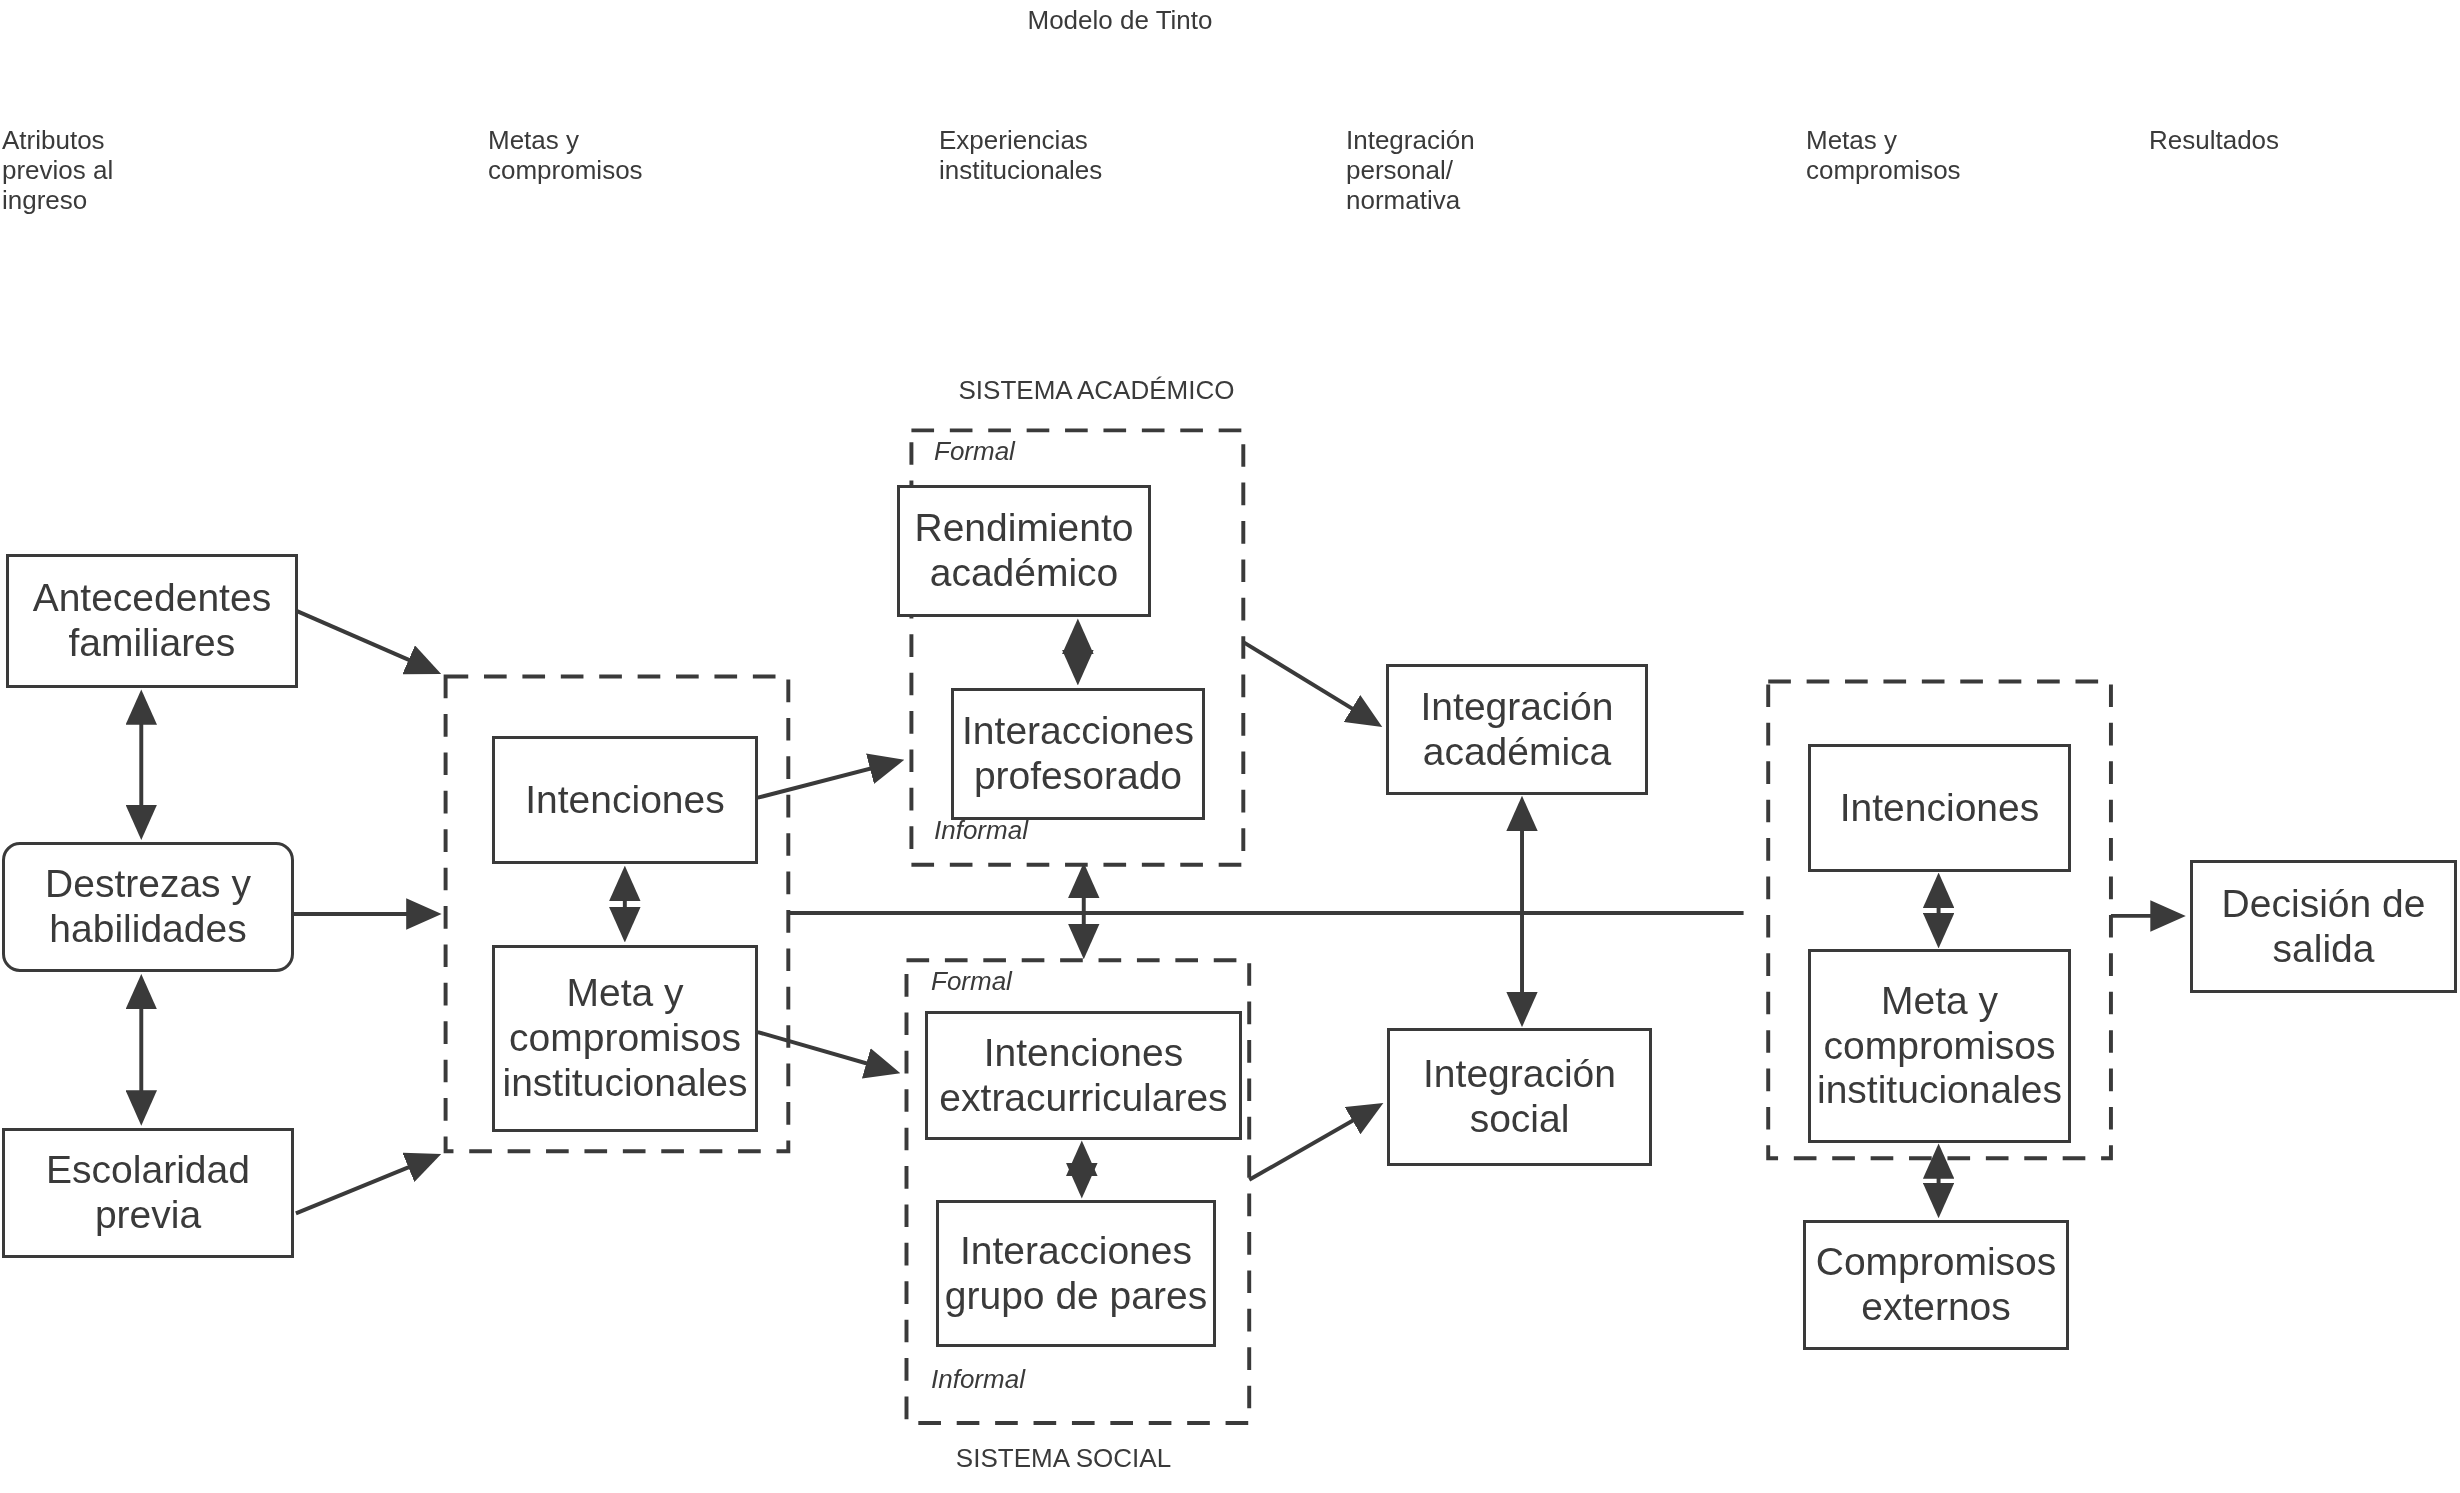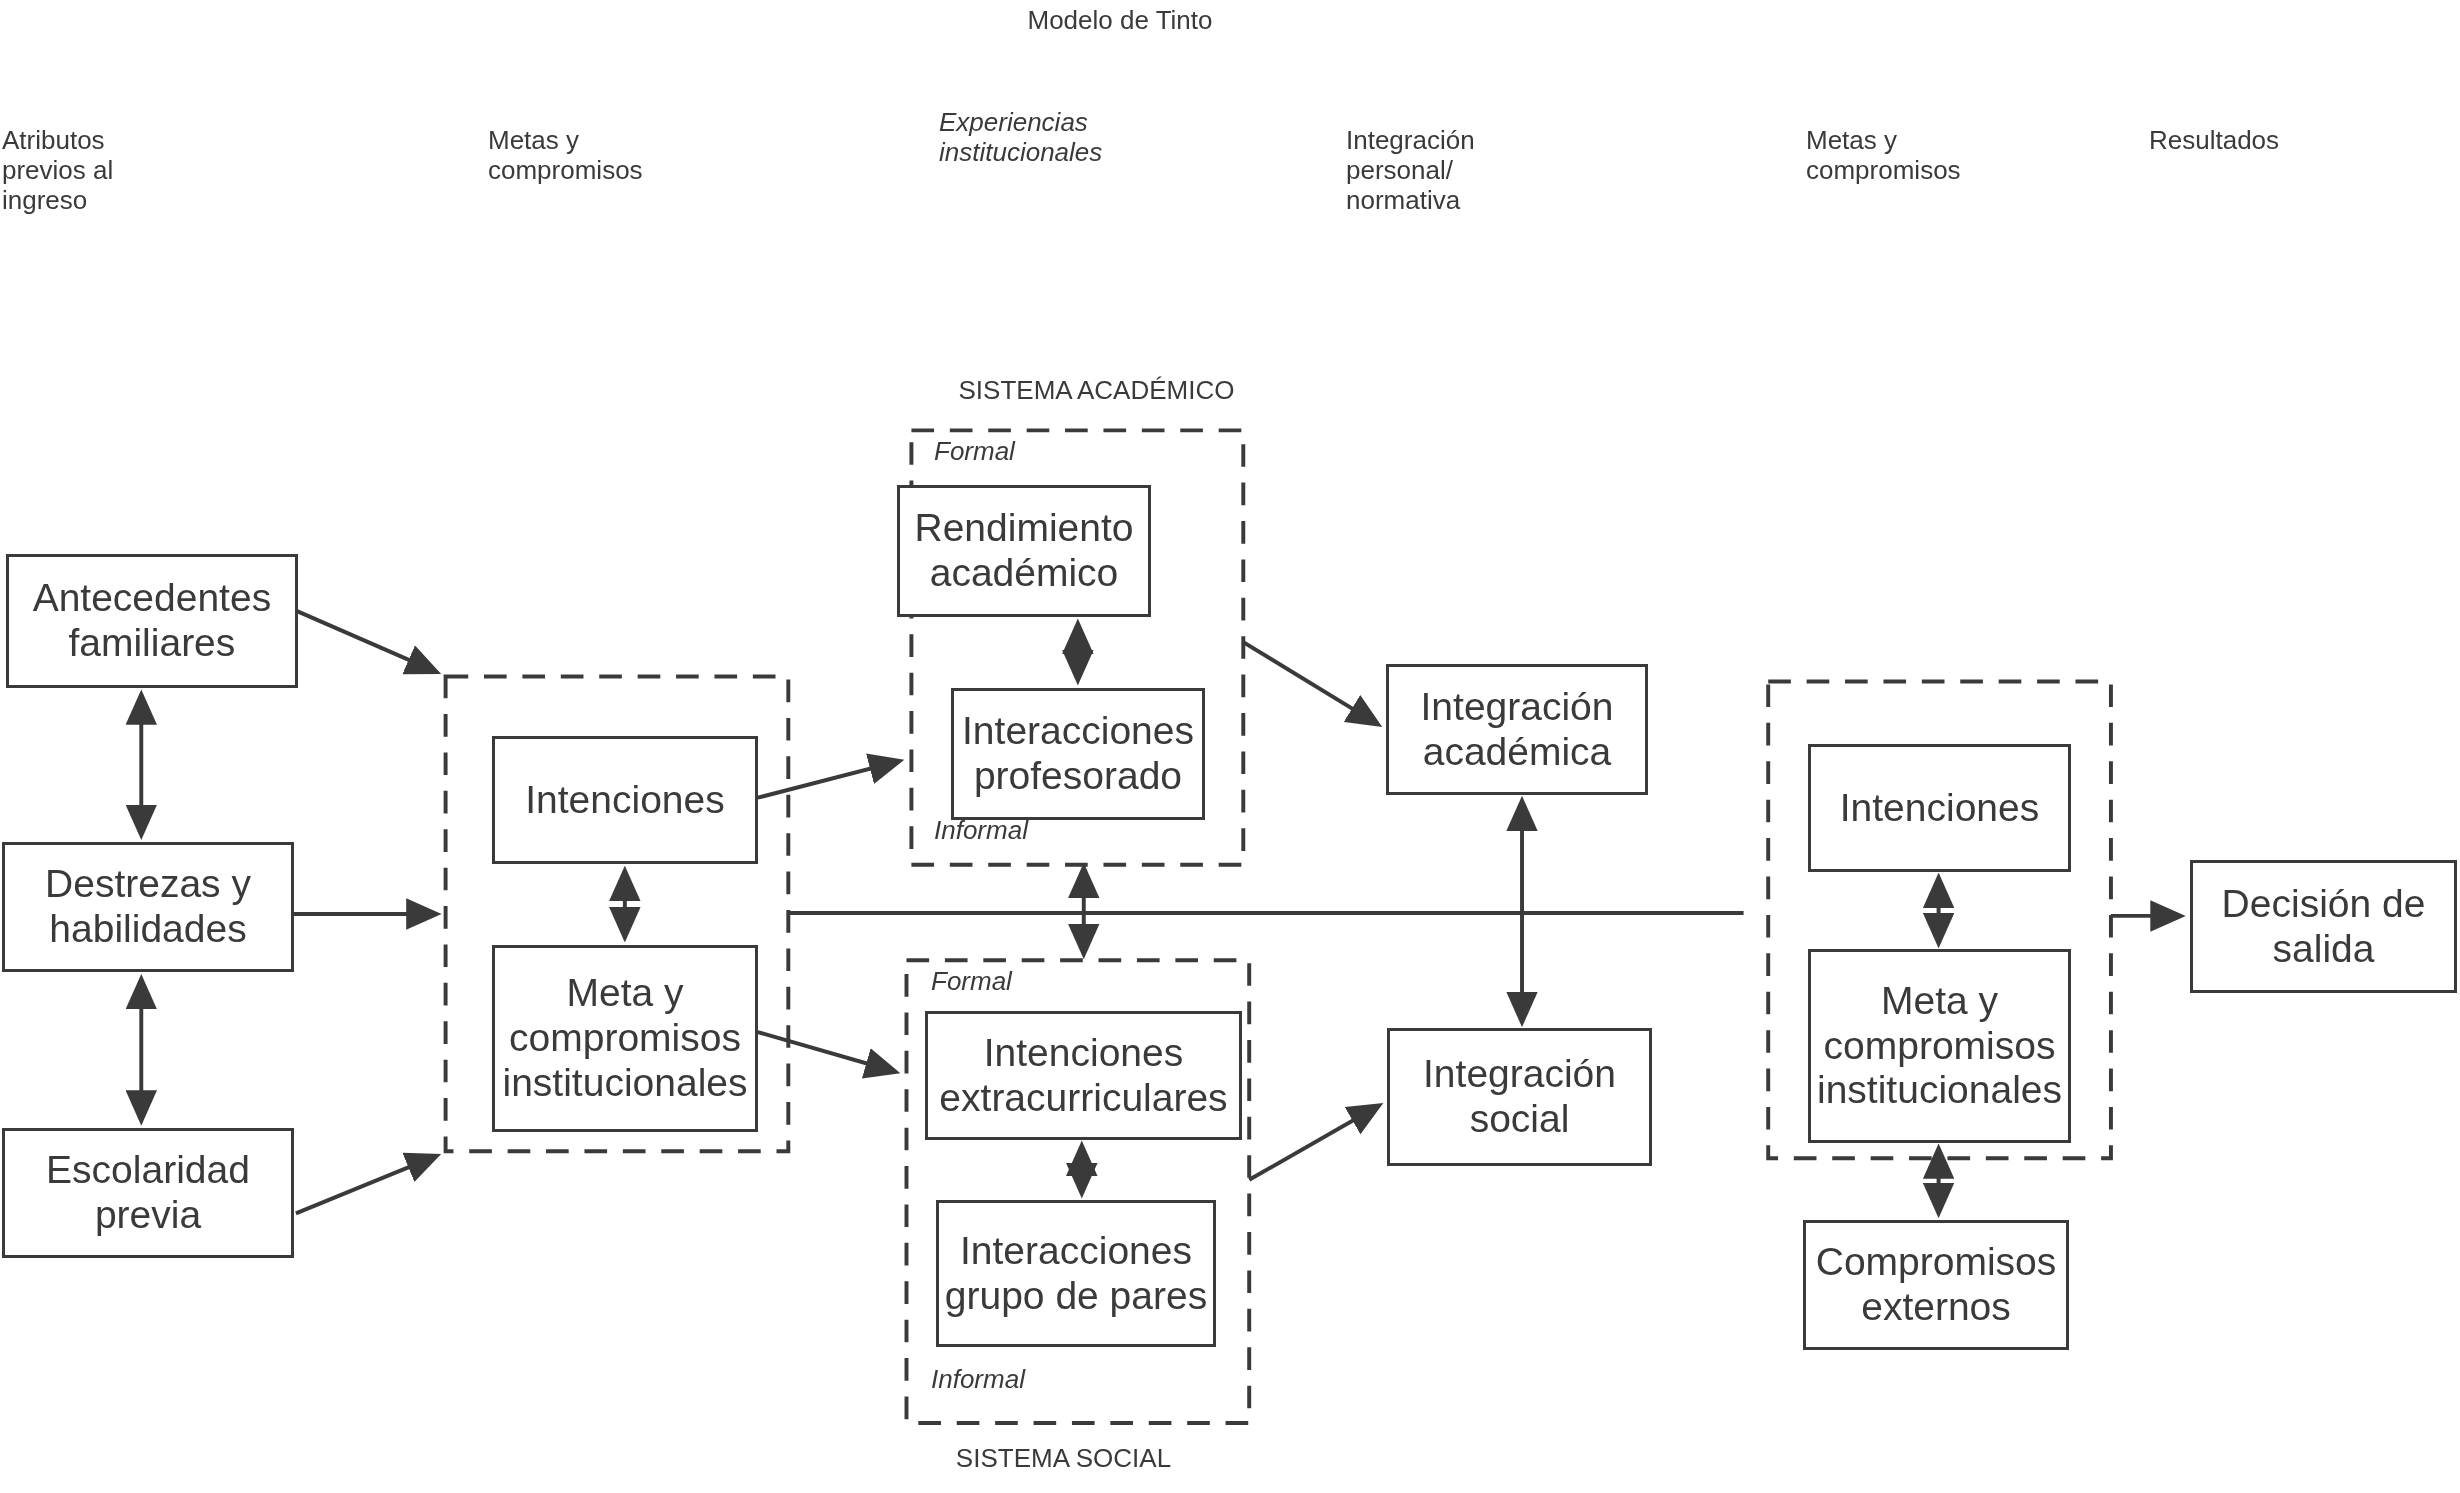--- a/index.html
+++ b/index.html
@@ -81,40 +81,40 @@
     <line x1="1968" y1="1167" x2="1968" y2="1231" marker-start="url(#ah)" marker-end="url(#ah)"></line>
   </svg>
 
   <div class="txt title" style="left:923px; top:5.9px; width:394px;">Modelo de Tinto</div>
 
   <div class="txt header" style="left:2px; top:126px; width:315px;">Atributos
 previos al
 ingreso</div>
   <div class="txt header" style="left:488px; top:126px; width:315px;">Metas y
 compromisos</div>
-  <div class="txt header" style="left:939px; top:108px; width:315px;font-style:italic;">Experiencias
+  <div class="txt header" style="left:939px; top:126px; width:315px;">Experiencias
 institucionales</div>
   <div class="txt header" style="left:1346px; top:126px; width:315px;">Integración
 personal/
 normativa</div>
   <div class="txt header" style="left:1806px; top:126px; width:315px;">Metas y
 compromisos</div>
   <div class="txt header" style="left:2149px; top:126px; width:311px;">Resultados</div>
 
   <div class="txt sys-title" style="left:850px; top:376px; width:493px;">SISTEMA ACADÉMICO</div>
   <div class="txt sys-title" style="left:817px; top:1444px; width:493px;">SISTEMA SOCIAL</div>
 
   <div class="txt iolabel" style="left:934px; top:437px;">Formal</div>
   <div class="txt iolabel" style="left:934px; top:816px;">Informal</div>
   <div class="txt iolabel" style="left:931px; top:967px;">Formal</div>
   <div class="txt iolabel" style="left:931px; top:1365px;">Informal</div>
 
   <div class="node" style="left:5.9px; top:554px; width:292px; height:134px;">Antecedentes
 familiares</div>
-  <div class="node" style="left:2px; top:842px; width:292px; height:130px;">Destrezas y
+  <div class="node" style="left:2px; top:842px; width:292px; height:130px;border-radius:18px;">Destrezas y
 habilidades</div>
   <div class="node" style="left:2px; top:1128px; width:292px; height:130px;">Escolaridad
 previa</div>
 
   <div class="node" style="left:492px; top:736px; width:266px; height:128px;">Intenciones</div>
   <div class="node" style="left:492px; top:945px; width:266px; height:187px;">Meta y
 compromisos
 institucionales</div>
 
   <div class="node" style="left:897px; top:485px; width:254px; height:132px;">Rendimiento

